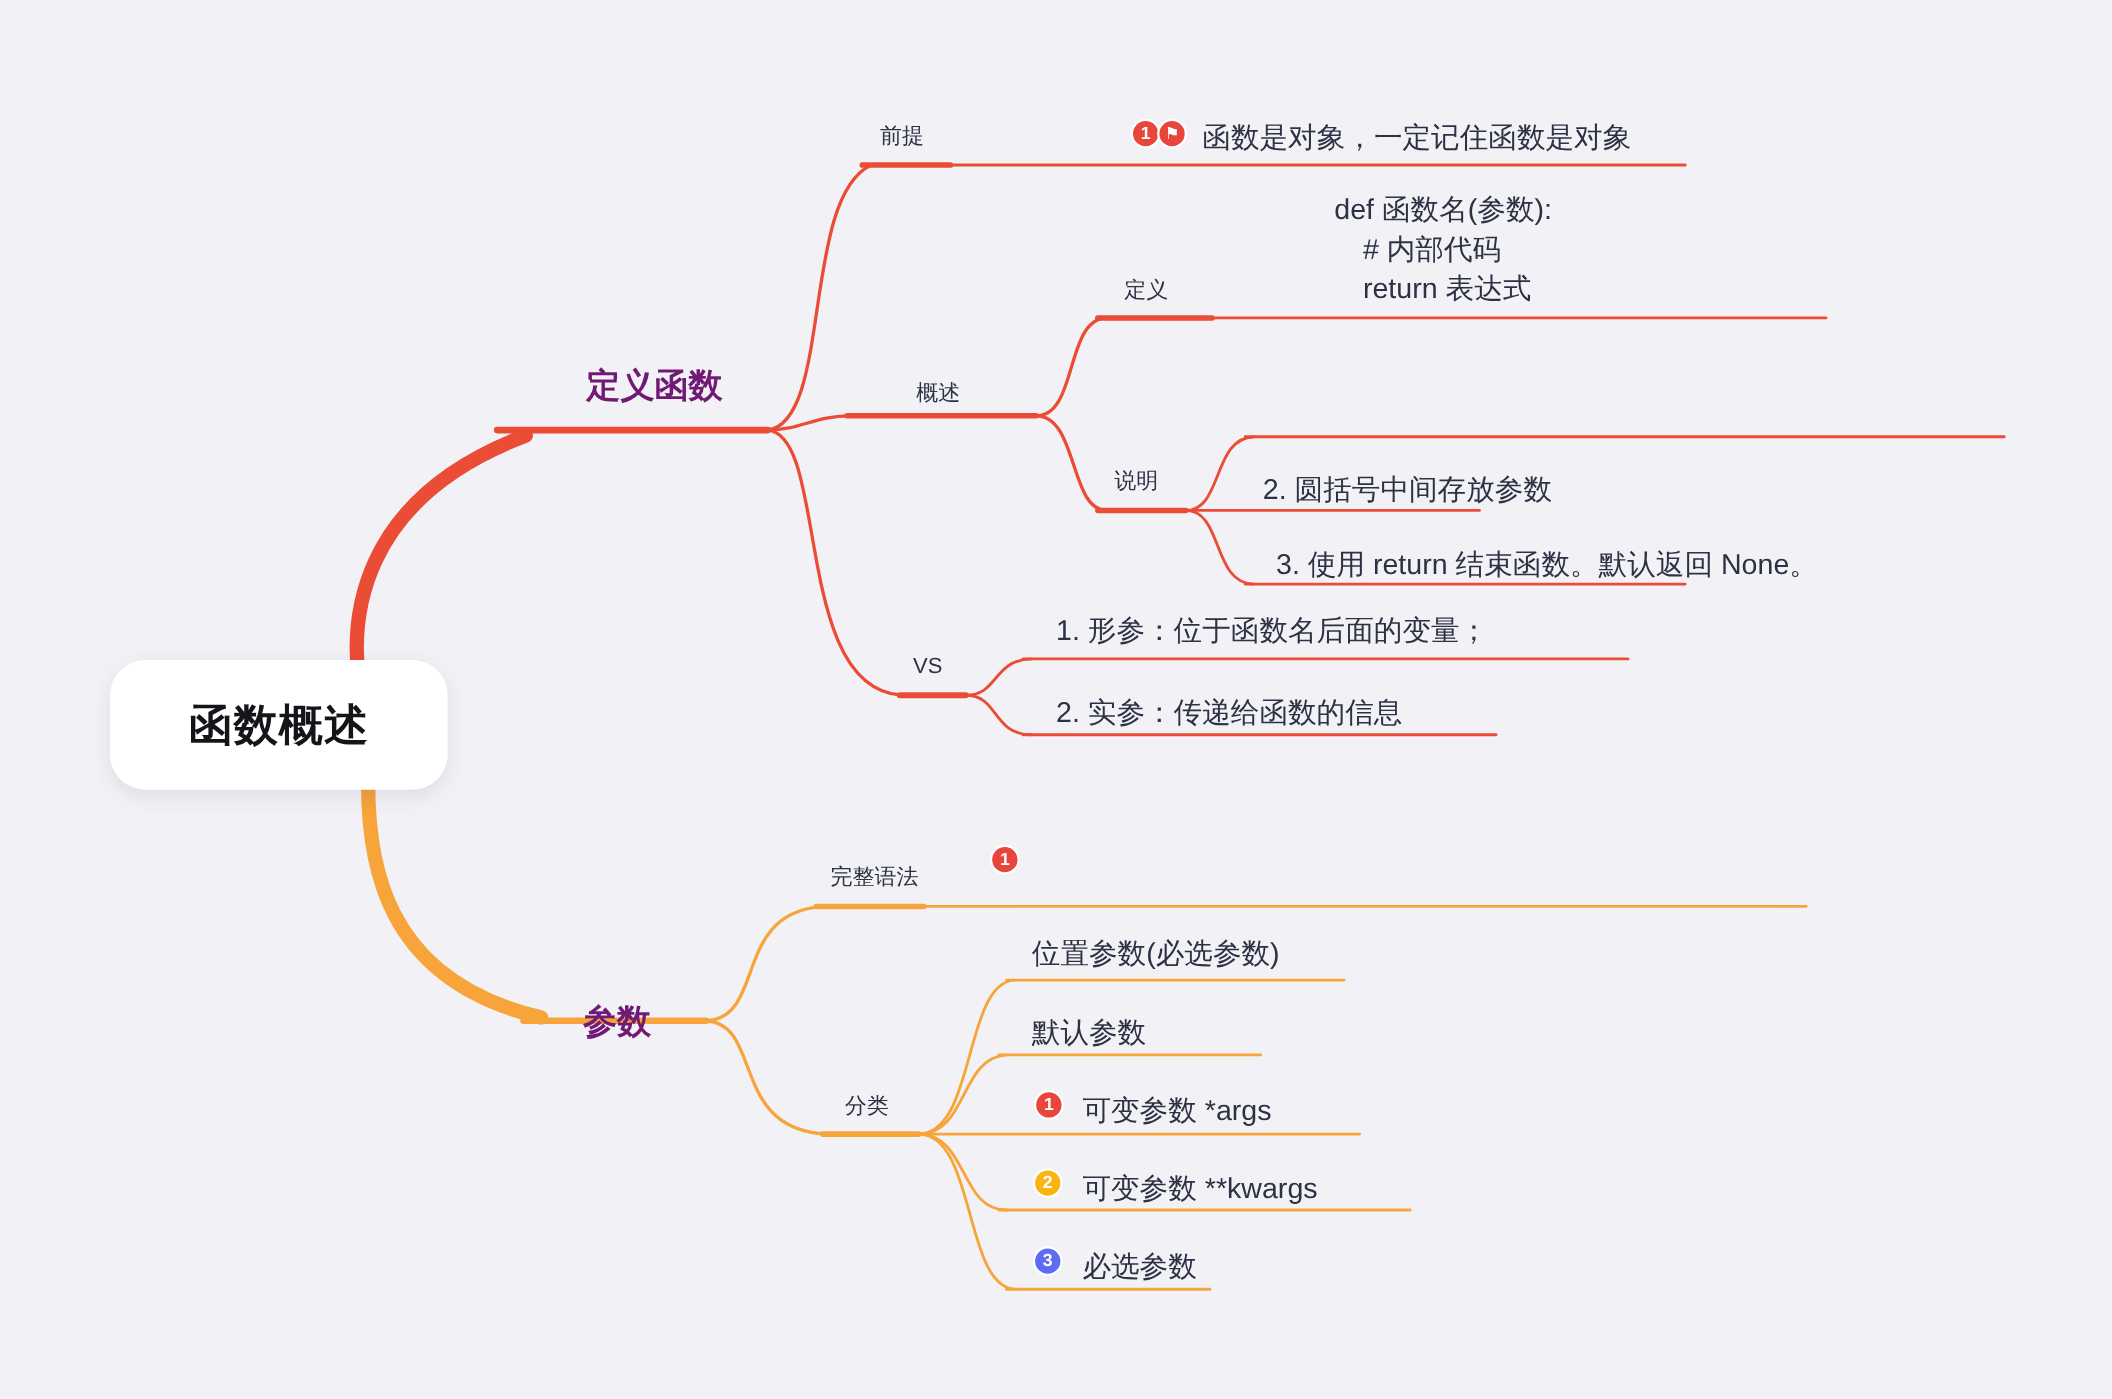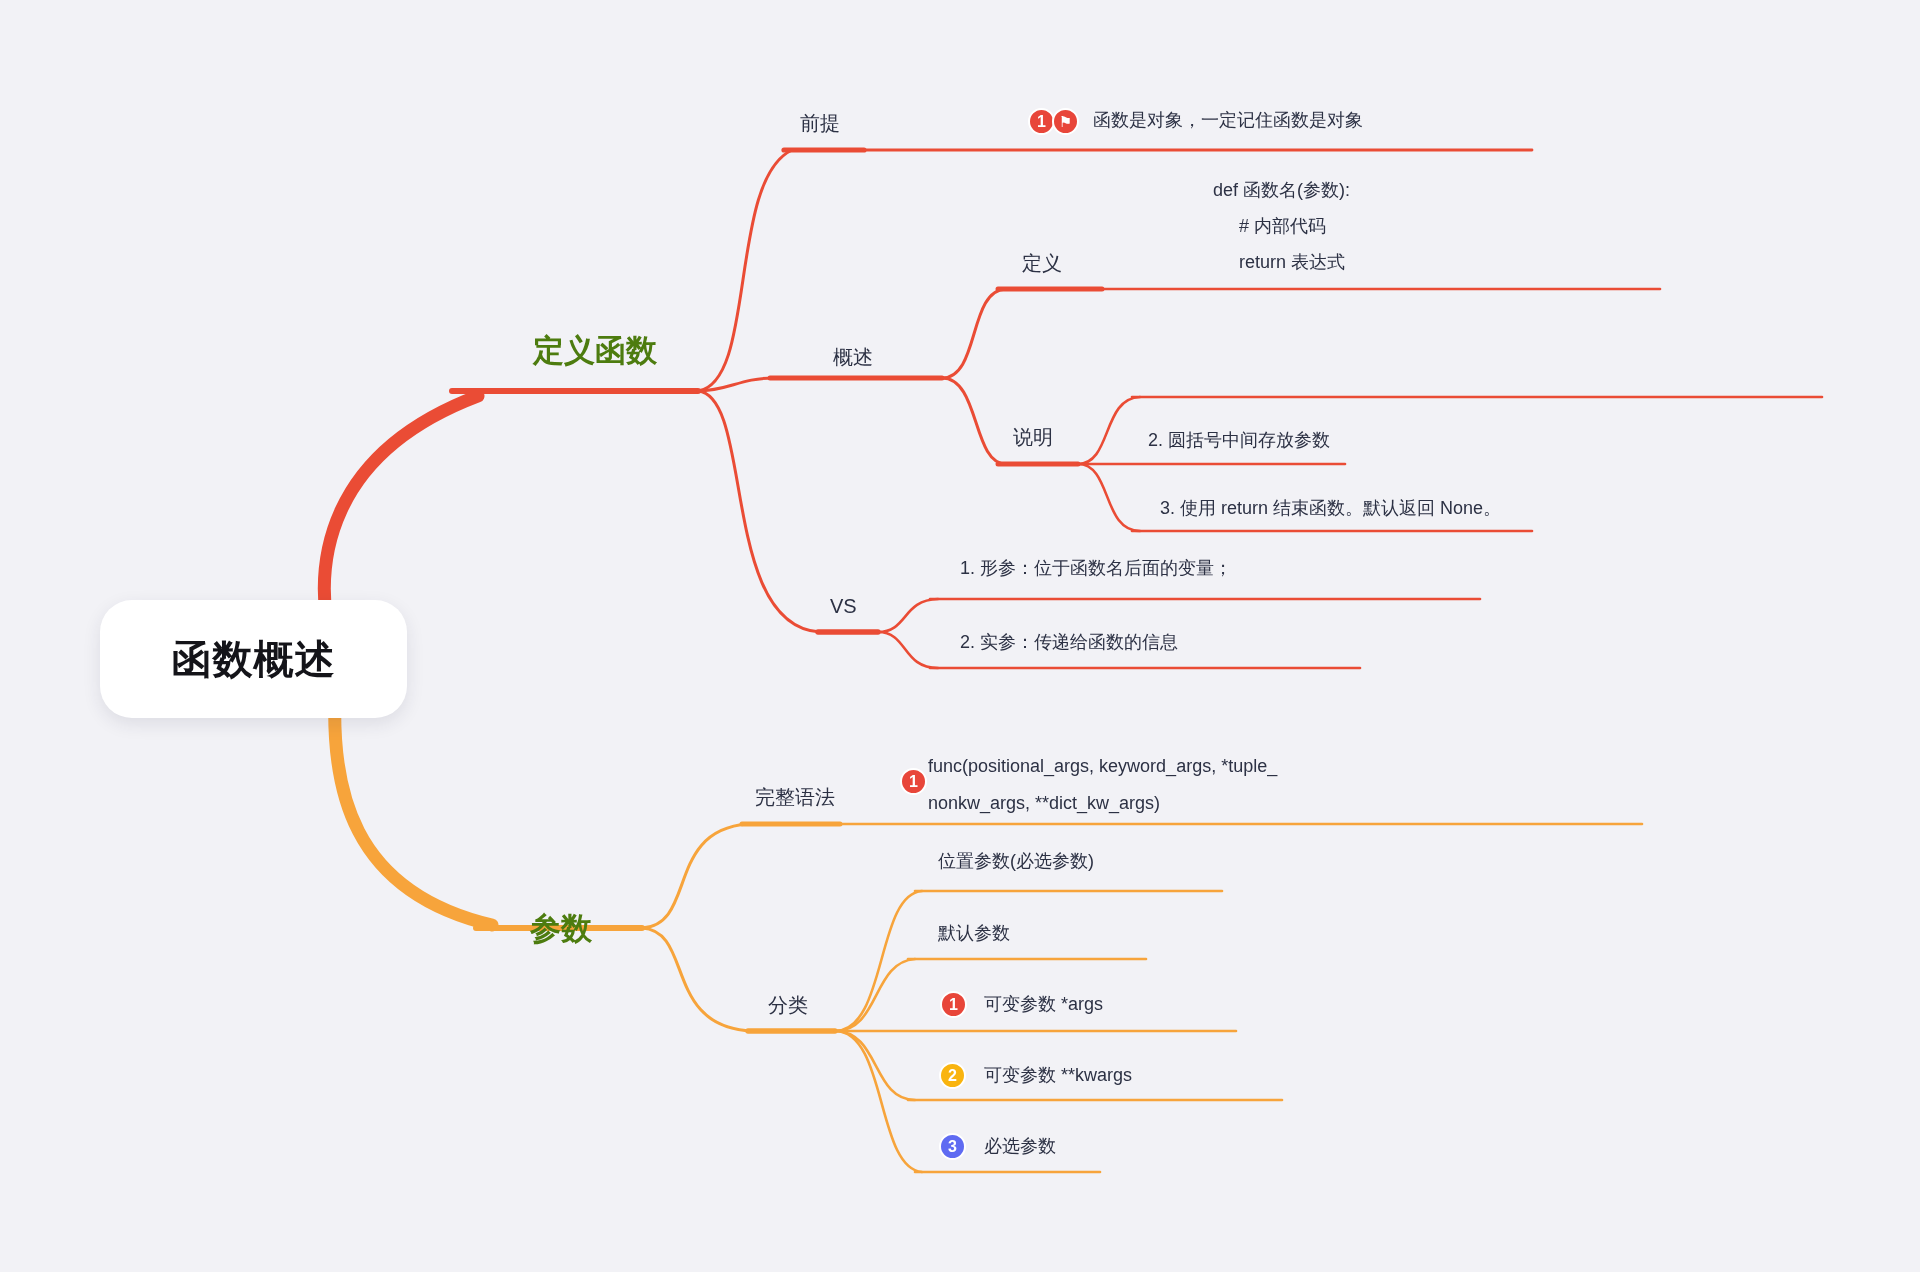--- a/index.html
+++ b/index.html
@@ -17,23 +17,23 @@
   .topic{position:absolute;white-space:nowrap;}
   .root-box{
     position:absolute;left:100px;top:600px;width:307px;height:118px;
     background:#FFFFFF;border-radius:32px;
     box-shadow:0 6px 18px rgba(40,40,70,.10);
     display:flex;align-items:center;justify-content:center;
   }
   .root-box .root-label{
     font-size:40px;font-weight:800;color:#141419;letter-spacing:1px;
   }
-  .lvl1{font-size:31px;font-weight:700;color:#4d7c0f;}
+  .lvl1{font-size:31px;font-weight:700;color:#701a75;}
   .lbl{font-size:20px;font-weight:500;color:#2C3144;}
-  .leaf{font-size:18px;font-weight:400;color:#2C3144;}
+  .leaf{font-size:26px;font-weight:400;color:#2C3144;}
   .multiline{white-space:normal;line-height:37px;}
   .codeblock{line-height:36px;}
   .codeblock .indent{padding-left:26px;}
 
   .badge{
     position:absolute;width:27px;height:27px;border-radius:50%;
     box-sizing:border-box;border:2px solid #FFFFFF;
     color:#fff;font-size:16px;font-weight:700;
     display:flex;align-items:center;justify-content:center;
     line-height:1;
@@ -138,24 +138,20 @@
   <div class="topic lbl" style="left:830px;top:595px;">VS</div>
   <div class="topic leaf" style="left:960px;top:556px;">1. 形参：位于函数名后面的变量；</div>
   <div class="topic leaf" style="left:960px;top:630px;">2. 实参：传递给函数的信息</div>
 
   <div class="topic lvl1" style="left:530px;top:864px;margin-top:44px;">参数</div>
 
   <div class="topic lbl" style="left:755px;top:784px;">完整语法</div>
   <span class="badge red" style="left:900px;top:768px;">
     <span>1</span>
   </span>
-  <div class="topic leaf multiline" style="left:928px;top:748px;width:720px;">
-    <div>func(positional_args, keyword_args, *tuple_</div>
-    <div>nonkw_args, **dict_kw_args)</div>
-  </div>
 
   <div class="topic lbl" style="left:768px;top:992px;">分类</div>
 
   <div class="topic leaf" style="left:938px;top:849px;">位置参数(必选参数)</div>
 
   <div class="topic leaf" style="left:938px;top:921px;">默认参数</div>
 
   <span class="badge red" style="left:940px;top:991px;">
     <span>1</span>
   </span>

